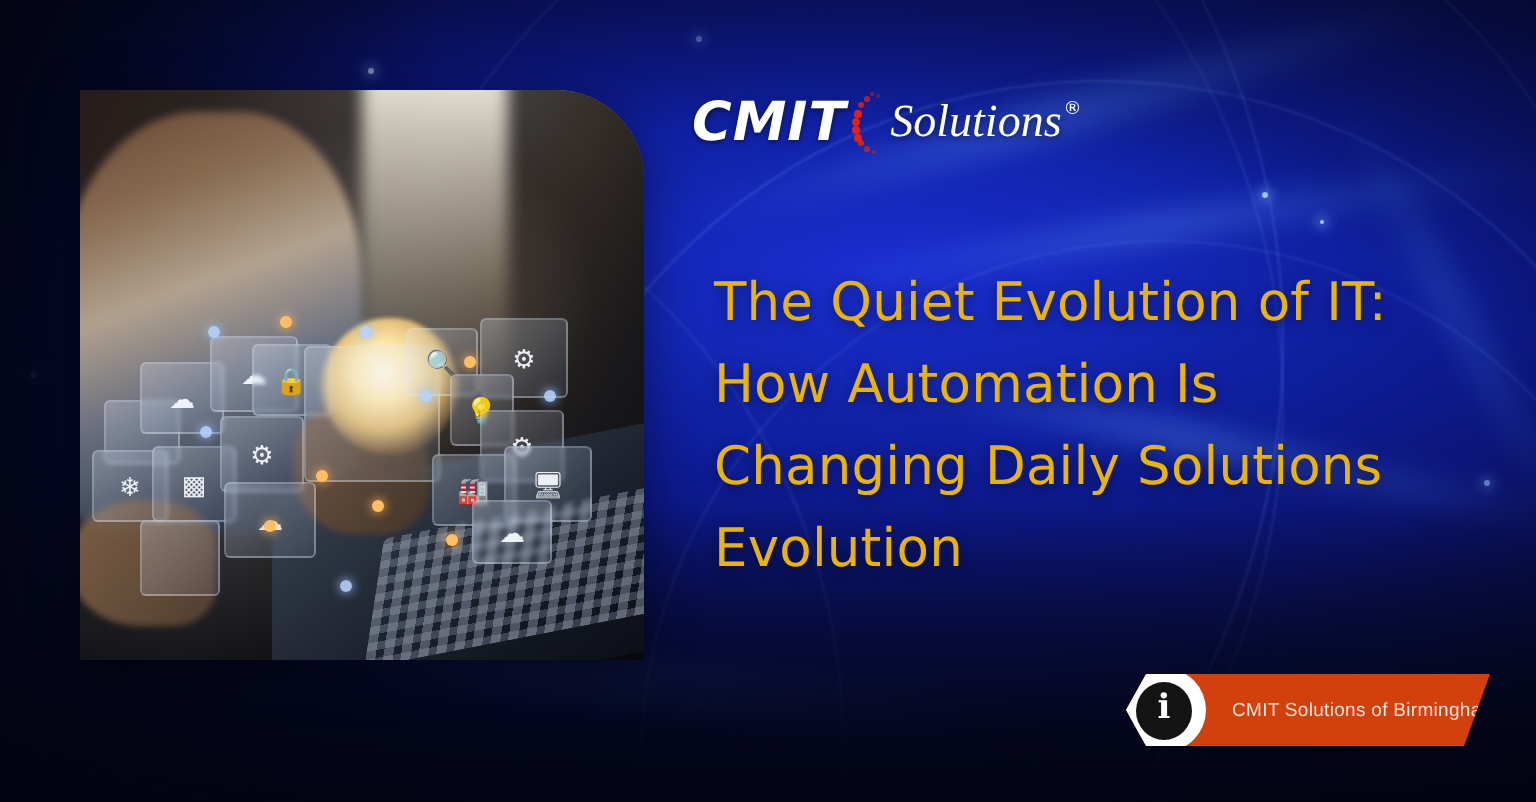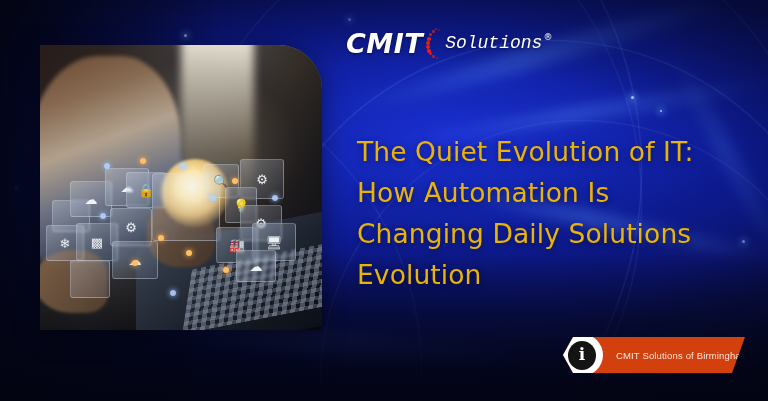--- a/index.html
+++ b/index.html
@@ -117,38 +117,38 @@
     font-size:13px;line-height:1;
     backdrop-filter:blur(1px);
   }
   .node{
     position:absolute;width:6px;height:6px;border-radius:50%;
     background:rgba(180,210,255,.9);box-shadow:0 0 5px 1px rgba(150,195,255,.6);
   }
   .node.amber{background:#ffbe63;box-shadow:0 0 5px 1px rgba(255,180,90,.6);}
   
   .logo{
-    position:absolute;left:346px;top:26px;height:34px;
+    position:absolute;left:346px;top:44px;height:34px;
     display:flex;align-items:center;
   }
   .logo-cmit{
     font-family:"DejaVu Sans", sans-serif;
     font-weight:700;font-style:italic;font-size:27px;letter-spacing:.5px;
     color:#ffffff;
     text-shadow:0 1px 3px rgba(0,0,0,.5);
   }
   .logo-swoosh{
     position:relative;width:22px;height:34px;margin:0 1px 0 -1px;
   }
   .logo-swoosh span{
     position:absolute;border-radius:50%;background:#e32212;
   }
   .logo-sol{
-    font-family:Liberation Mono, monospace;
-    font-weight:400;font-style:italic;font-size:18px;letter-spacing:0px;
+    font-family:Liberation Serif, serif;
+    font-weight:400;font-style:italic;font-size:23px;letter-spacing:0px;
     color:#ffffff;
     text-shadow:0 1px 3px rgba(0,0,0,.5);
   }
   .logo-reg{
     font-size:9px;color:#ffffff;align-self:flex-start;margin-top:6px;margin-left:1px;
     font-family:"DejaVu Sans", sans-serif;
   }
   
   .title{
     position:absolute;left:357px;top:131px;width:366px;

